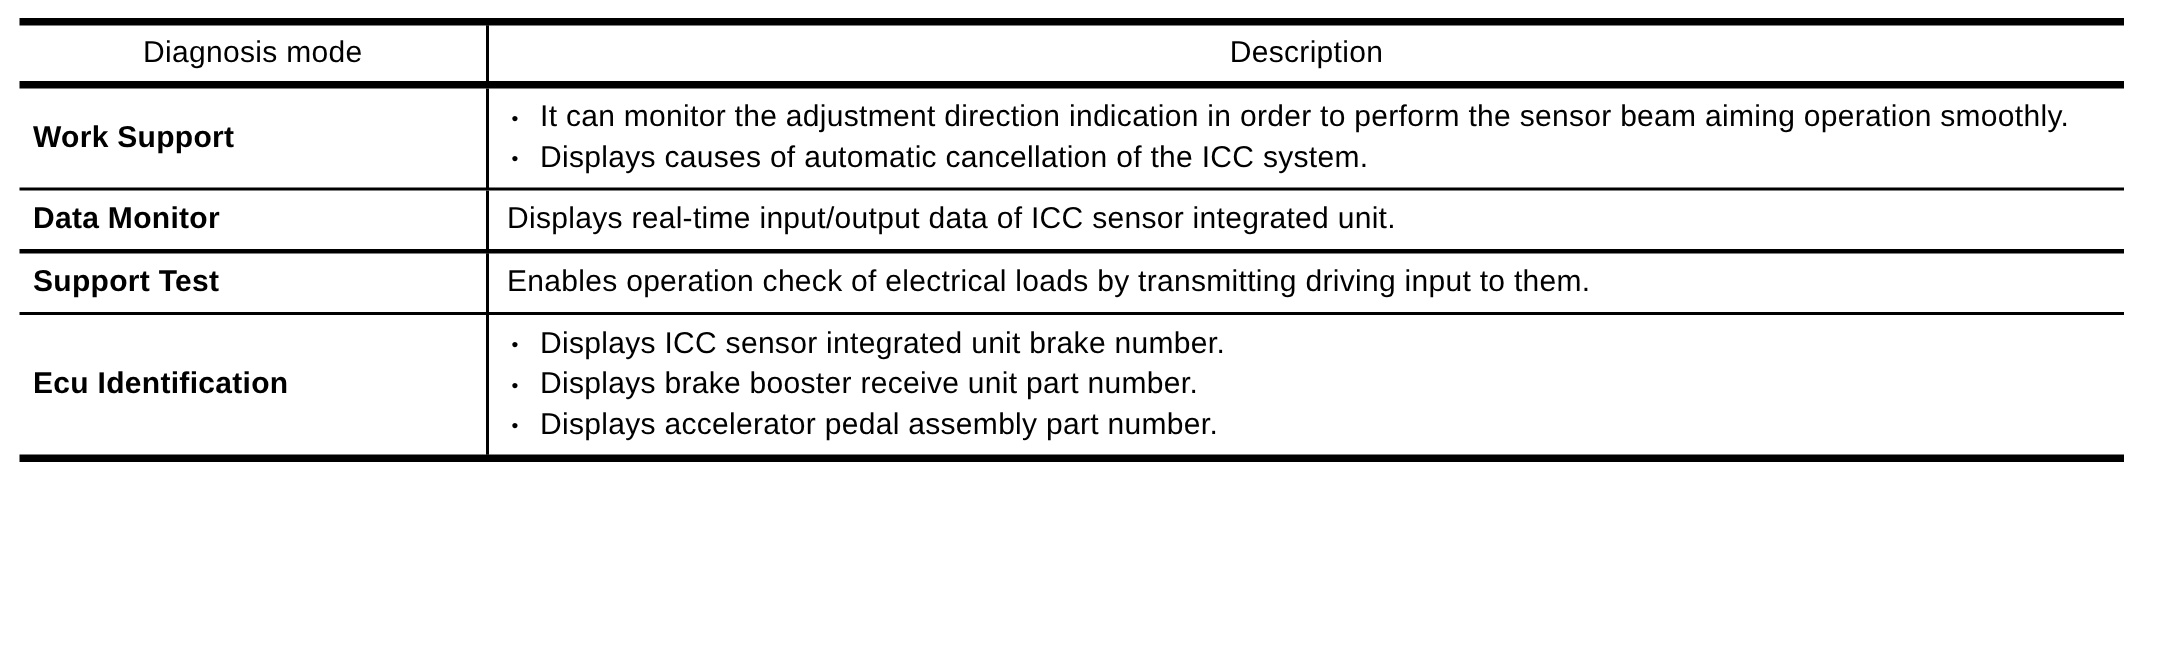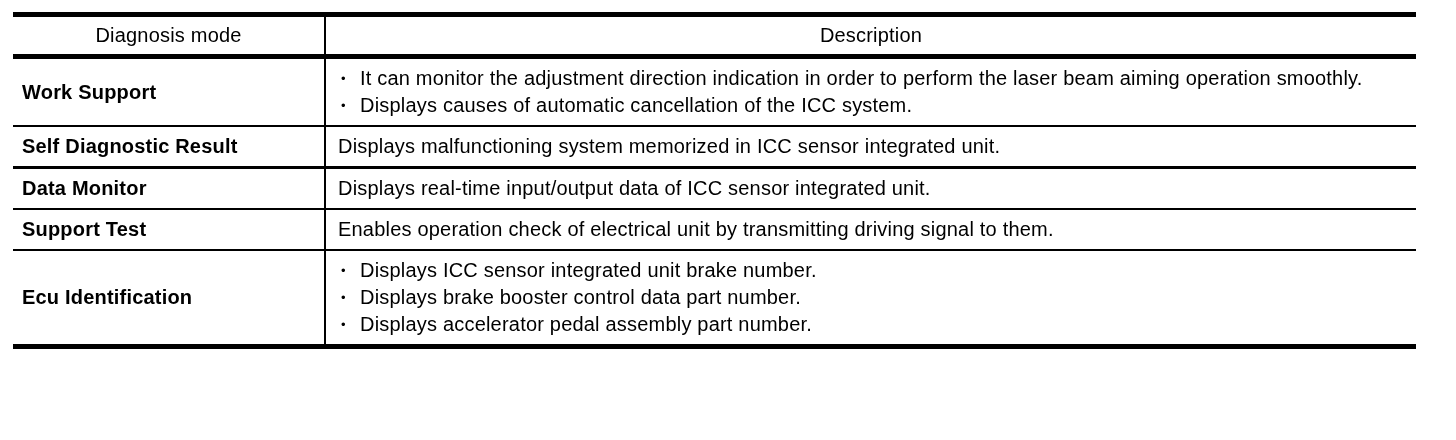--- a/index.html
+++ b/index.html
@@ -73,56 +73,50 @@
         <th>Diagnosis mode</th>
         <th>Description</th>
       </tr>
     </thead>
     <tbody>
         <tr>
           <td class="mode-cell"><span>Work Support</span></td>
           <td class="desc-cell">
             <div class="bullet-item">
               <span class="bullet">•</span>
-              <span class="bullet-text">It can monitor the adjustment direction indication in order to perform the laser beam aiming operation smoothly.</span>
+              <span class="bullet-text">It can monitor the adjustment direction indication in order to perform the sensor beam aiming operation smoothly.</span>
             </div>
             <div class="bullet-item">
               <span class="bullet">•</span>
               <span class="bullet-text">Displays causes of automatic cancellation of the ICC system.</span>
             </div>
-          </td>
-        </tr>
-        <tr>
-          <td class="mode-cell"><span>Self Diagnostic Result</span></td>
-          <td class="desc-cell">
-            <div class="desc-text">Displays malfunctioning system memorized in ICC sensor integrated unit.</div>
           </td>
         </tr>
         <tr>
           <td class="mode-cell"><span>Data Monitor</span></td>
           <td class="desc-cell">
             <div class="desc-text">Displays real-time input/output data of ICC sensor integrated unit.</div>
           </td>
         </tr>
         <tr>
           <td class="mode-cell"><span>Support Test</span></td>
           <td class="desc-cell">
-            <div class="desc-text">Enables operation check of electrical unit by transmitting driving signal to them.</div>
+            <div class="desc-text">Enables operation check of electrical loads by transmitting driving input to them.</div>
           </td>
         </tr>
         <tr>
           <td class="mode-cell"><span>Ecu Identification</span></td>
           <td class="desc-cell">
             <div class="bullet-item">
               <span class="bullet">•</span>
               <span class="bullet-text">Displays ICC sensor integrated unit brake number.</span>
             </div>
             <div class="bullet-item">
               <span class="bullet">•</span>
-              <span class="bullet-text">Displays brake booster control data part number.</span>
+              <span class="bullet-text">Displays brake booster receive unit part number.</span>
             </div>
             <div class="bullet-item">
               <span class="bullet">•</span>
               <span class="bullet-text">Displays accelerator pedal assembly part number.</span>
             </div>
           </td>
         </tr>
       </tbody>
   </table>
 </div>

